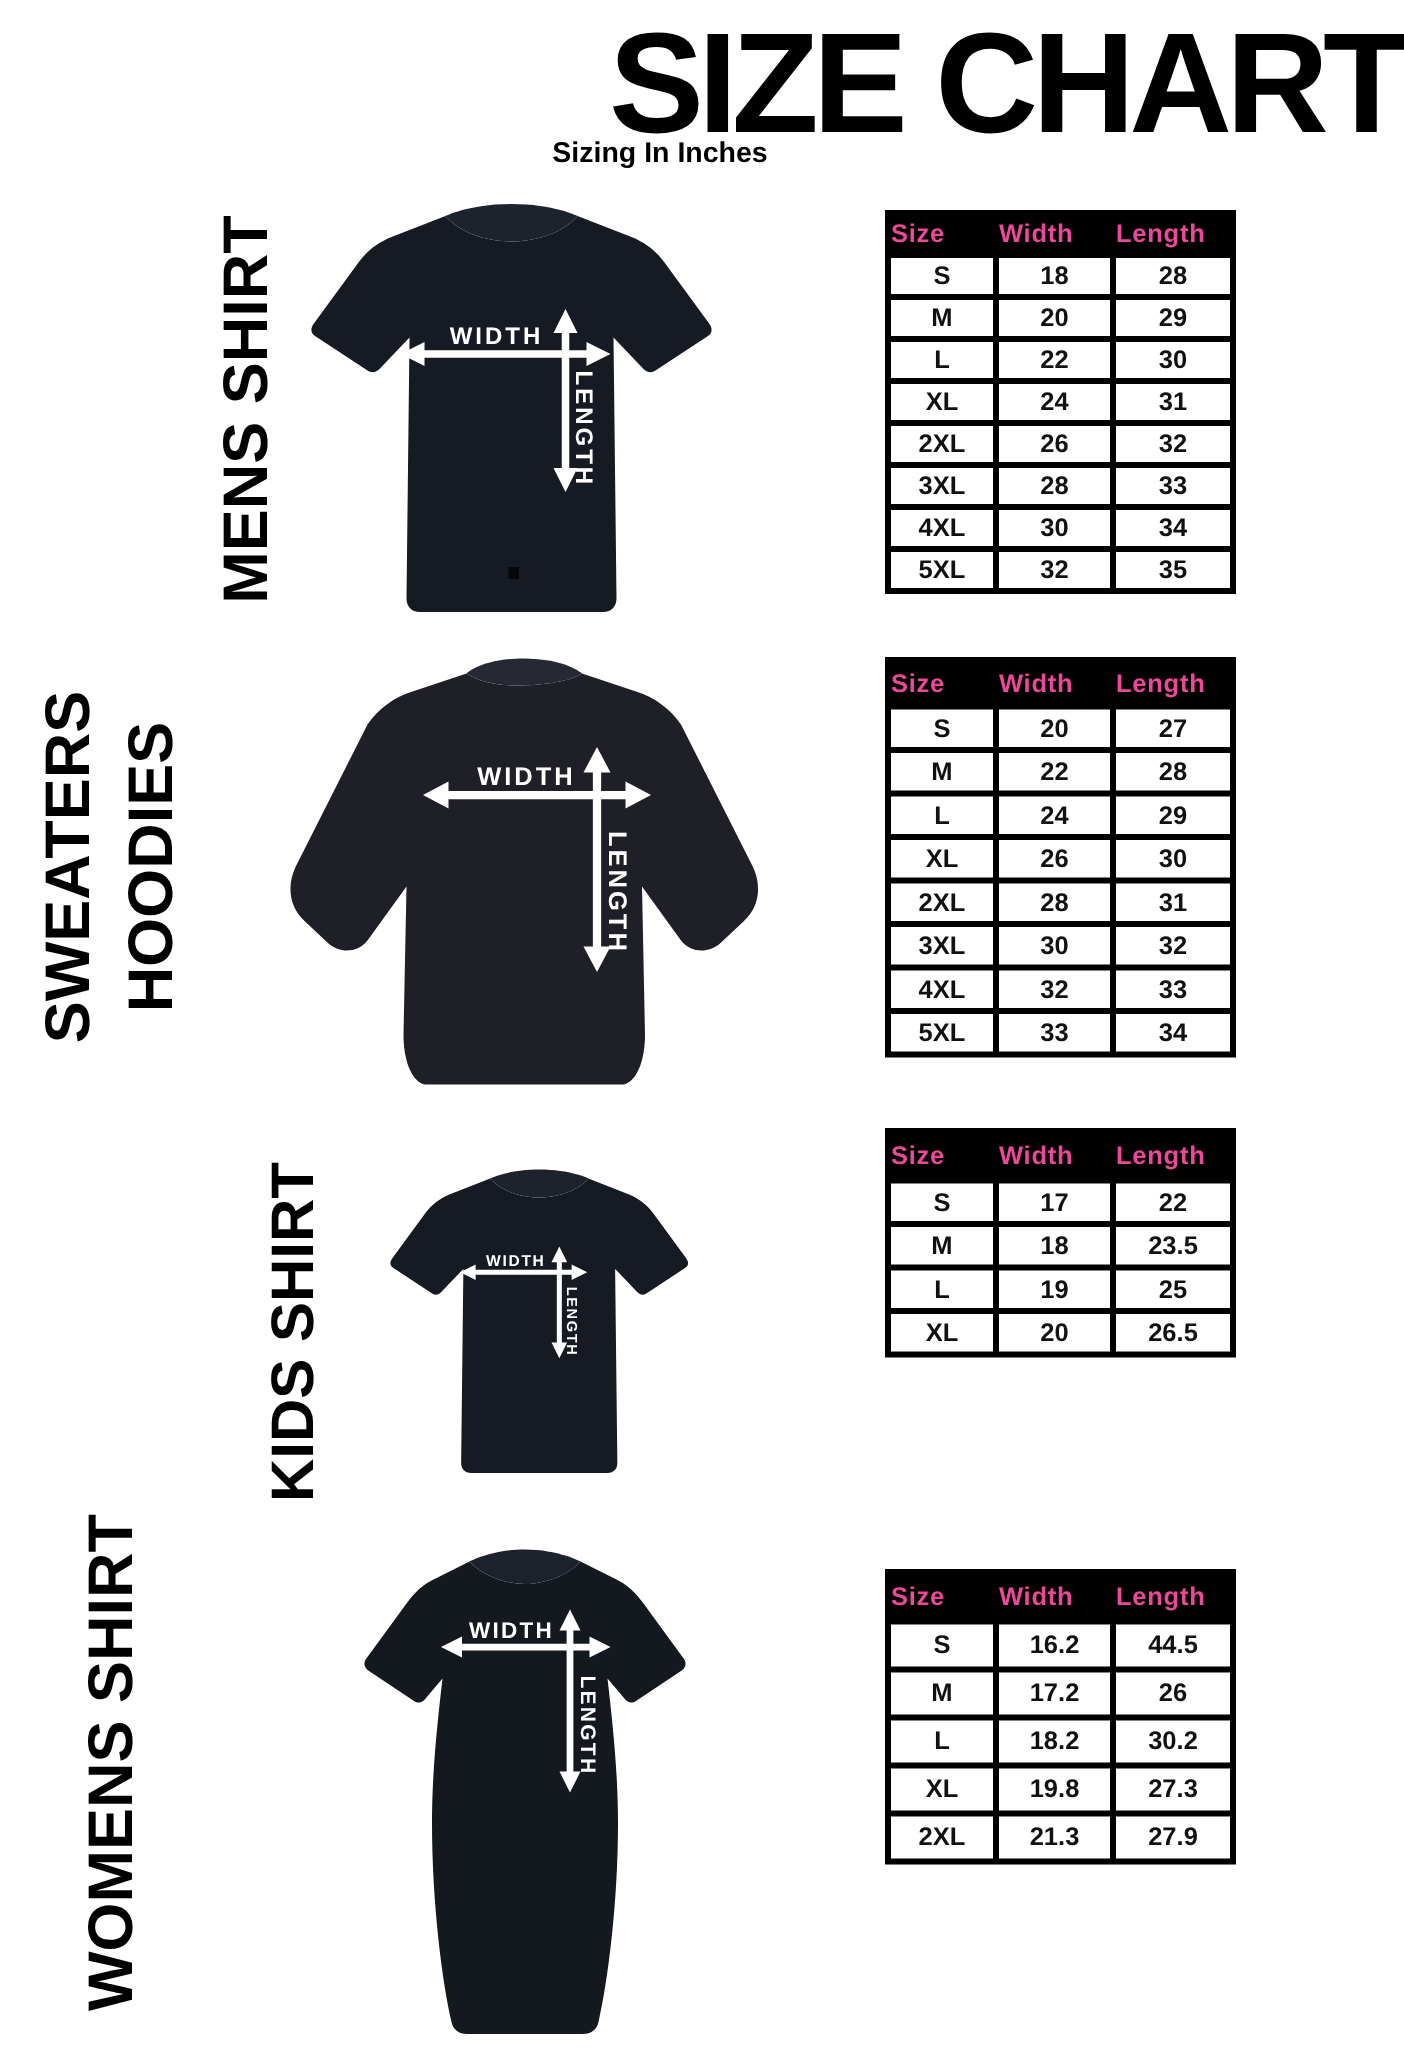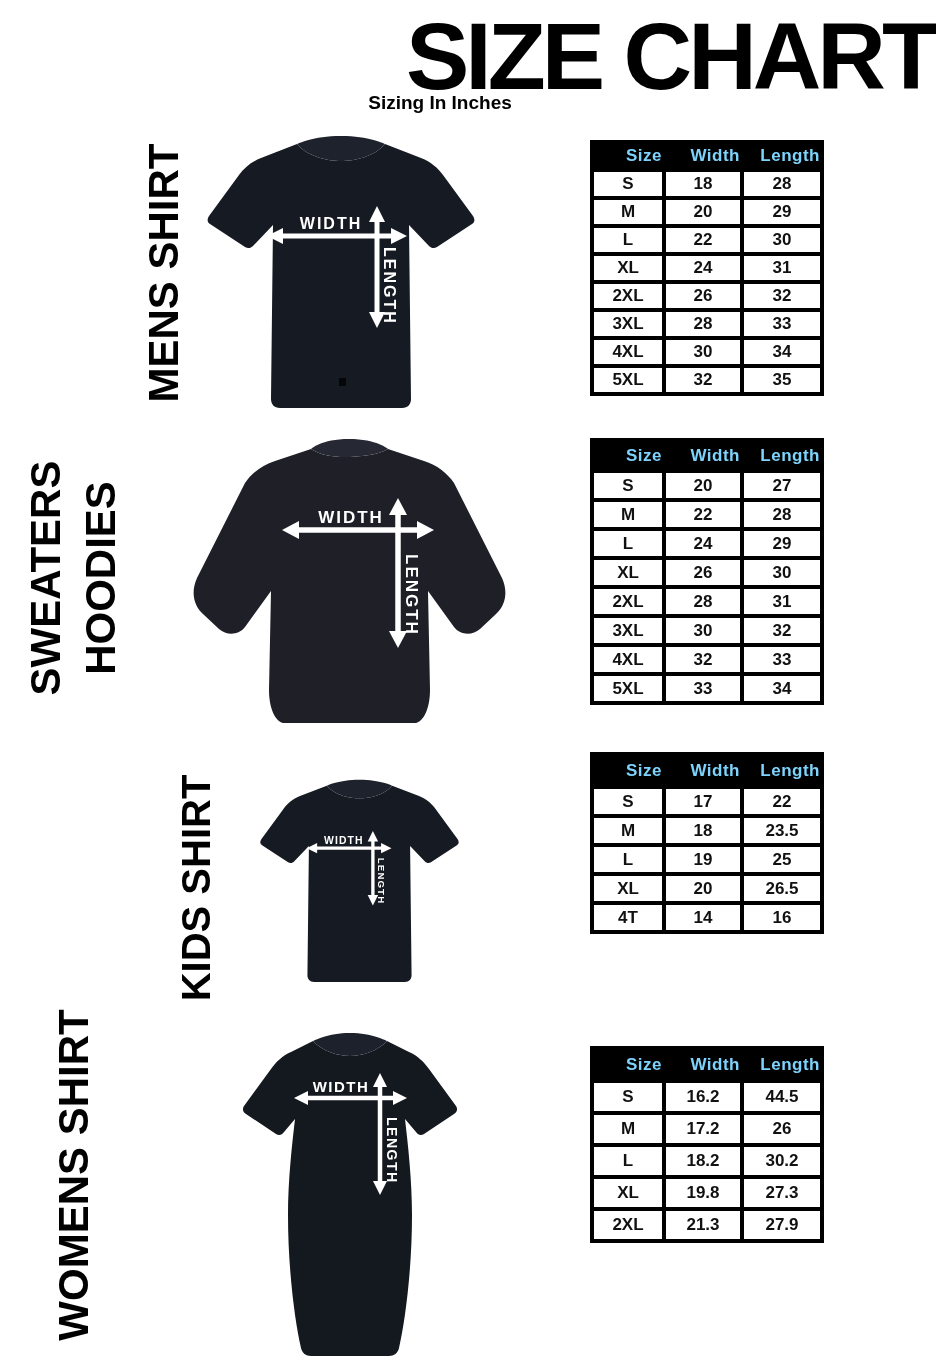--- a/index.html
+++ b/index.html
@@ -35,22 +35,22 @@
   .garment svg { display:block; width:100%; height:100%; }
   .garment text {
     font-family:"Liberation Sans", sans-serif; font-weight:bold;
     fill:#ffffff;
   }
   table.size-table {
     position:absolute; border-collapse:separate; border-spacing:4px;
     background:#000000; table-layout:fixed;
   }
   table.size-table th {
-    background:#000000; color:#7dd3fc; font-weight:bold; font-size:17px;
-    text-align:right; vertical-align:middle; letter-spacing:0.5px;
+    background:#000000; color:#ec4899; font-weight:bold; font-size:17px;
+    text-align:left; vertical-align:middle; letter-spacing:0.5px;
   }
   table.size-table td {
     background:#ffffff; color:#111111; font-weight:bold; font-size:17px;
     text-align:center; vertical-align:middle;
   }
   table.t0 { left:590px; top:140px;  width:230px; }
   table.t1 { left:590px; top:438px;  width:230px; }
   table.t2 { left:590px; top:752px;  width:230px; }
   table.t3 { left:590px; top:1046px; width:230px; }
   table.t0 th { height:24px; } table.t0 td { height:24px; }
@@ -279,25 +279,20 @@
         <tr>
           <td>L</td>
           <td>19</td>
           <td>25</td>
         </tr>
         <tr>
           <td>XL</td>
           <td>20</td>
           <td>26.5</td>
         </tr>
-        <tr>
-          <td>4T</td>
-          <td>14</td>
-          <td>16</td>
-        </tr>
       </tbody>
   </table>
 
   <div class="v-label womens">
     <span>WOMENS SHIRT</span>
   </div>
 
   <div class="garment womens">
     <svg viewBox="0 0 230 332">
       <path fill="#14181f" d="M115,26 C103,26 87,21 78,11 L56,22 C47,26 41,32 36,39 L9,76 C7,79 8,82 11,84 L41,104 C44,106 47,105 49,102 L60,89 C57,115 53,150 53,185 C53,240 60,292 66,318 C67,323 71,326 76,326 L154,326 C159,326 163,323 164,318 C170,292 177,240 177,185 C177,150 173,115 170,89 L181,102 C183,105 186,106 189,104 L219,84 C222,82 223,79 221,76 L194,39 C189,32 183,26 174,22 L152,11 C143,21 127,26 115,26 Z"></path>

